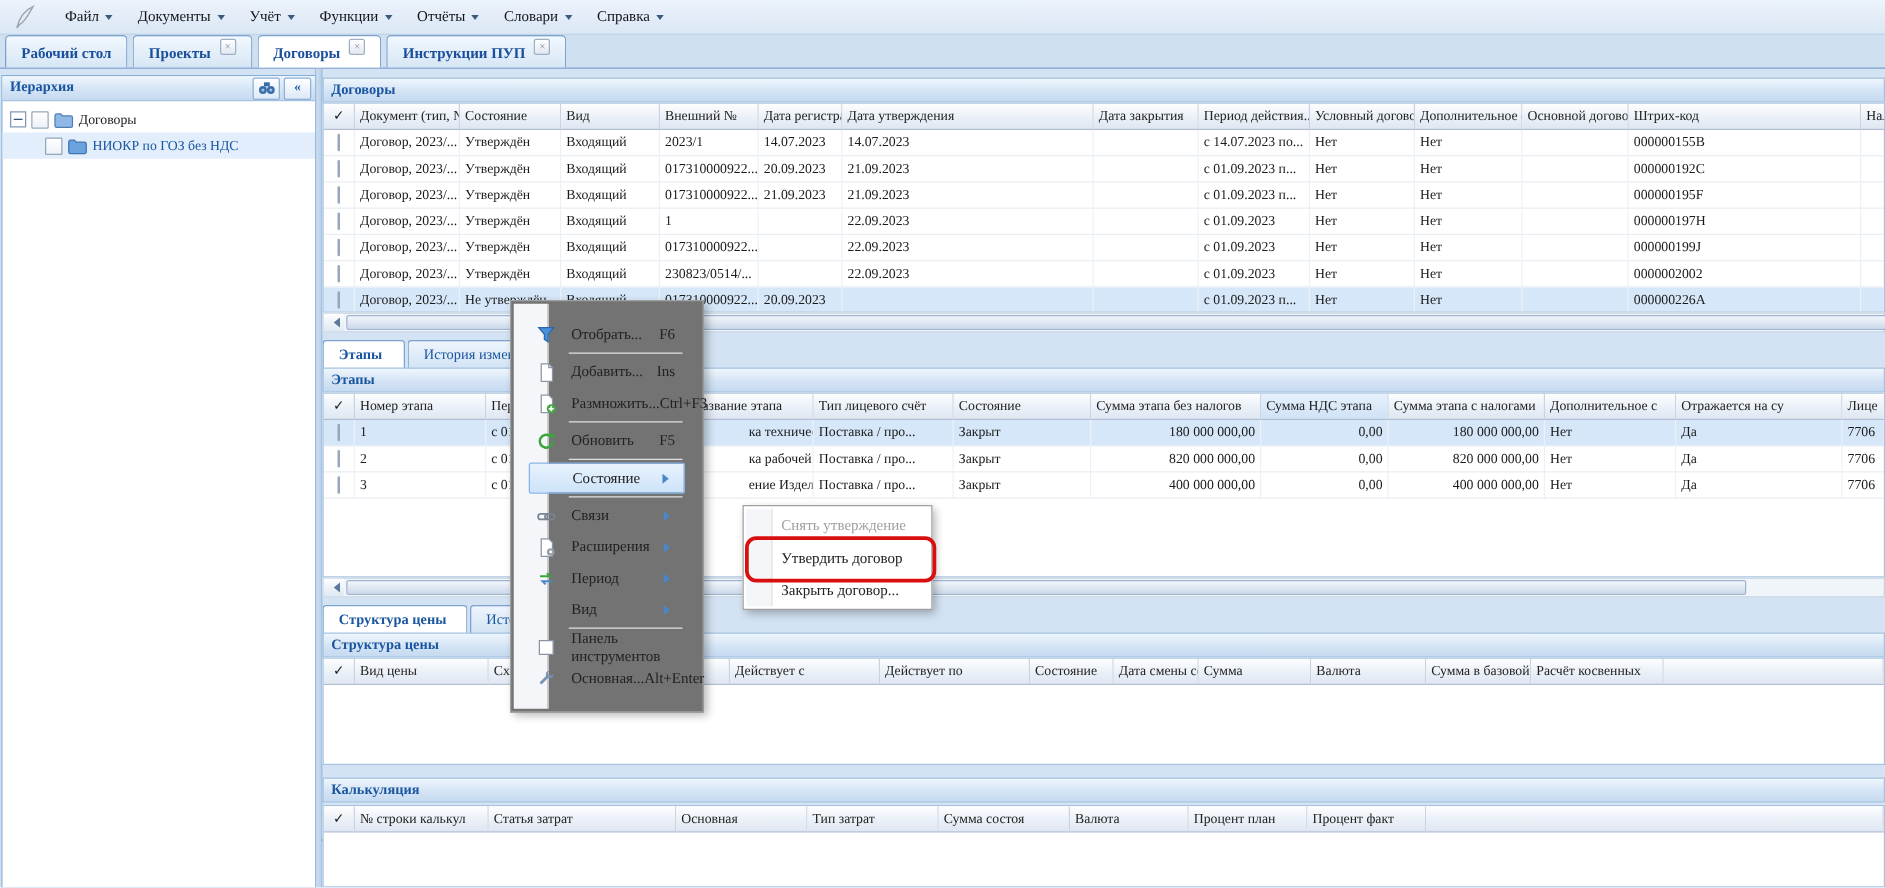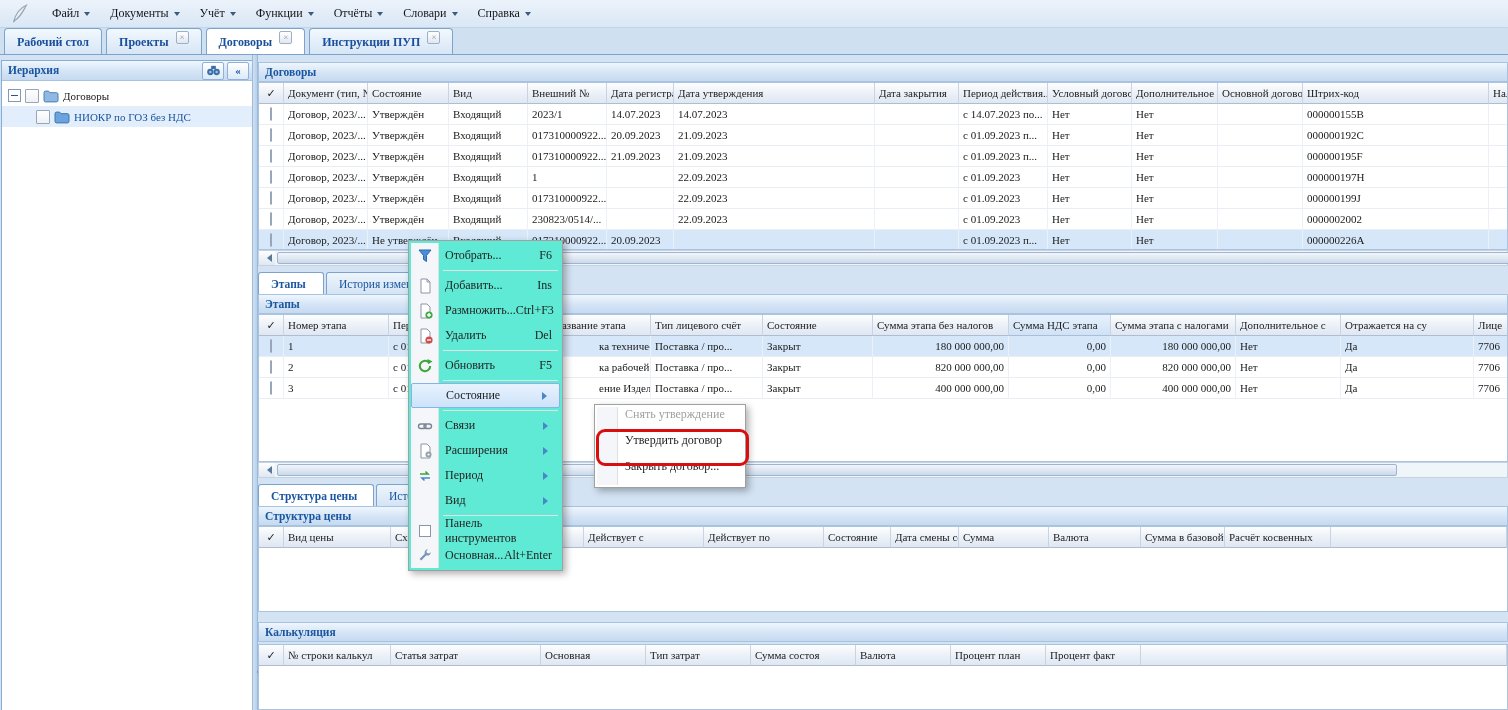--- a/index.html
+++ b/index.html
@@ -80,37 +80,37 @@
   .sbar{position:absolute;left:258px;width:1250px;height:16px;background:#f0f5fa;border:1px solid #c4d2e2;box-sizing:border-box}
   .sthumb{position:absolute;top:1px;height:12px;background:linear-gradient(#f2f6fb,#ccd9ea);
           border:1px solid #9fb4d0;border-radius:2px;box-sizing:border-box}
   .sbtn{position:absolute;top:0;width:16px;height:14px;background:linear-gradient(#fdfefe,#dfe8f2);
         display:flex;align-items:center;justify-content:center}
   .tl{width:0;height:0;border:4px solid transparent;border-right:5px solid #5a7897}
   .splitter{position:absolute;left:252px;top:55px;width:6px;height:655px;
             background:linear-gradient(90deg,#cfe0f2,#b8d0e8);border-left:1px solid #9cbbda;border-right:1px solid #9cbbda;box-sizing:border-box}
   .spl-arrow{position:absolute;left:253px;top:668px;width:0;height:0;border:4px solid transparent;border-right:5px solid #44608a}
   
-  .cmenu{position:absolute;left:408px;top:240px;width:155px;background:#5eead4;border:1px solid #a0a0a0;
-         box-shadow:3px 3px 7px rgba(0,0,0,.3);padding:2px;z-index:50;box-sizing:border-box}
+  .cmenu{position:absolute;left:408px;top:240px;width:155px;background:#737373;border:1px solid #a0a0a0;
+         box-shadow:3px 3px 7px rgba(0,0,0,.3);padding:14px;z-index:50;box-sizing:border-box}
   .cmenu::before{content:'';position:absolute;left:2px;top:2px;bottom:2px;width:27px;background:#f4f6f9}
   .cmenu::after{content:'';position:absolute;left:29px;top:2px;bottom:2px;width:1px;background:#e0e0e0}
   .mi{height:25px;display:flex;align-items:center;position:relative;padding-right:8px;font-size:12px;color:#222;z-index:2}
   .mi .ic{width:28px;flex:0 0 28px;display:flex;justify-content:center;align-items:center}
   .mi .lbl{padding-left:6px}
   .mi .sc{margin-left:auto}
   .mi.bold .lbl,.mi.bold .sc{font-weight:bold}
   .mi.hl{background:linear-gradient(#e8f2fd,#cde3fa);border:1px solid #86b4e8;border-radius:2px;height:23px}
   .mi .arr{margin-left:auto;width:0;height:0;border:4px solid transparent;border-left:5px solid #4a86c8}
   .msep{height:1px;background:#e2e2e2;margin:2px 2px 2px 32px;position:relative;z-index:2}
   .smenu{position:absolute;left:594px;top:404px;width:152px;background:#fff;border:1px solid #a0a0a0;
          box-shadow:3px 3px 7px rgba(0,0,0,.3);padding:2px;z-index:55;box-sizing:border-box}
   .smenu::before{content:'';position:absolute;left:2px;top:2px;bottom:2px;width:20px;background:#f4f6f9}
   .smenu::after{content:'';position:absolute;left:22px;top:2px;bottom:2px;width:1px;background:#e0e0e0}
-  .smi{height:26px;display:flex;align-items:flex-start;padding-left:28px;font-size:12px;color:#222;position:relative;z-index:2}
+  .smi{height:26px;display:flex;align-items:center;padding-left:28px;font-size:12px;color:#222;position:relative;z-index:2}
   .smi.dis{color:#a0a0a0}
   .redbox{position:absolute;left:596px;top:429px;width:147px;height:31px;border:3px solid #d90f0f;
           border-radius:9px;z-index:70;pointer-events:none}
 </style>
 </head>
 <body>
 
 <div id="app">
 
   <div class="menubar">
@@ -478,31 +478,20 @@
       <span class="ic">
           <svg width="16" height="16" viewBox="0 0 16 16">
             <path d="M4 1h6l3 3v11H4z" fill="#fff" stroke="#8a96a6"></path>
             <circle cx="12" cy="12" r="3.6" fill="#43a843"></circle>
             <path d="M12 10v4M10 12h4" stroke="#fff" stroke-width="1.4"></path>
           </svg>
         </span>
       <span class="lbl">Размножить...</span>
       <span class="sc">Ctrl+F3</span>
     </div>
-    <div class="mi">
-      <span class="ic">
-          <svg width="16" height="16" viewBox="0 0 16 16">
-            <path d="M4 1h6l3 3v11H4z" fill="#fff" stroke="#8a96a6"></path>
-            <circle cx="12" cy="12" r="3.6" fill="#d24a4a"></circle>
-            <path d="M10 12h4" stroke="#fff" stroke-width="1.4"></path>
-          </svg>
-        </span>
-      <span class="lbl">Удалить</span>
-      <span class="sc">Del</span>
-    </div>
     <div class="msep"></div>
     <div class="mi">
       <span class="ic">
           <svg width="16" height="16" viewBox="0 0 16 16">
             <path d="M13.2 8a5.2 5.2 0 1 1-2-4.1" fill="none" stroke="#3aa53a" stroke-width="2"></path>
             <polygon points="10.5,1 15.5,3.5 11,6.2" fill="#3aa53a"></polygon>
           </svg>
         </span>
       <span class="lbl">Обновить</span>
       <span class="sc">F5</span>

